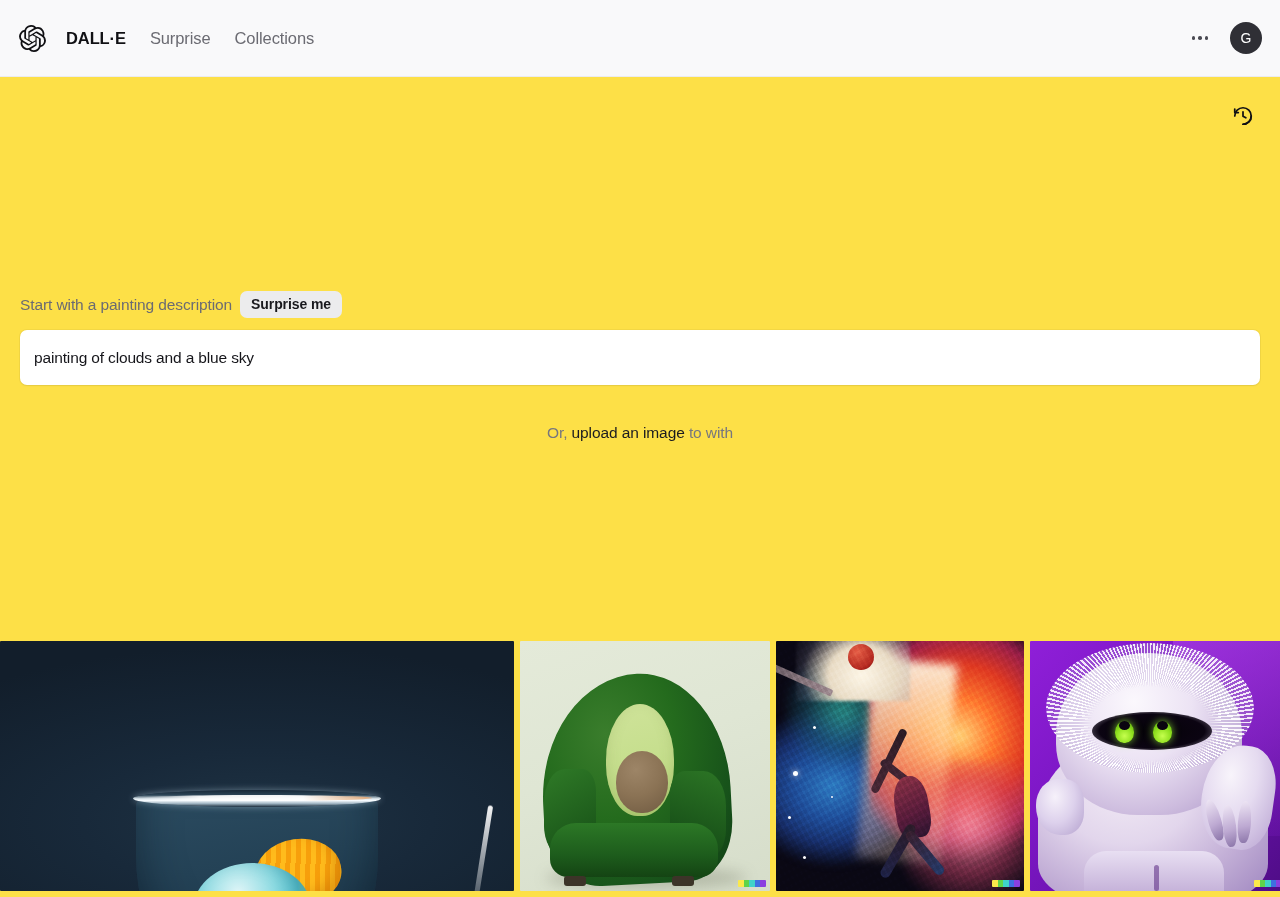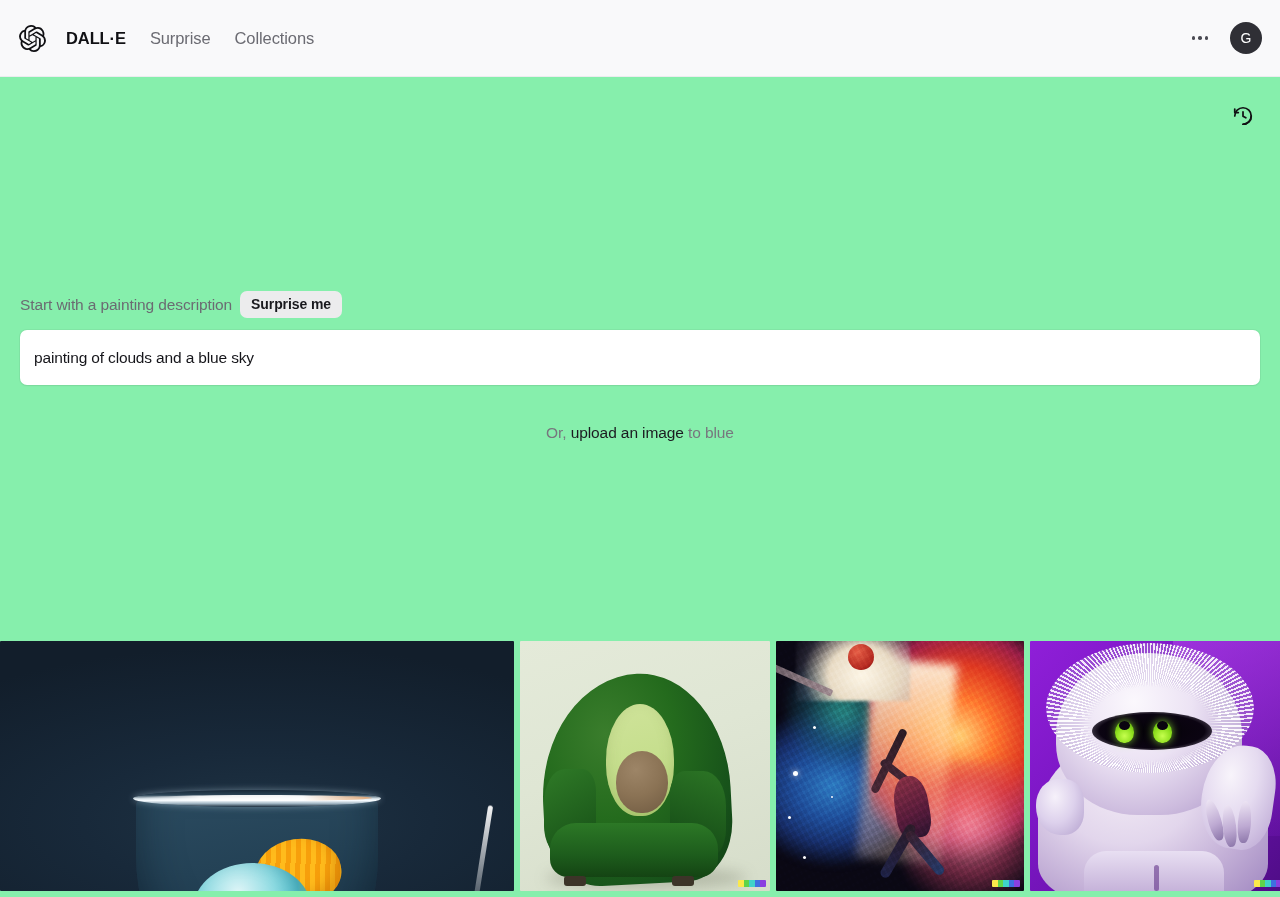--- a/index.html
+++ b/index.html
@@ -11,21 +11,21 @@
     overflow: hidden;
     background: #f9f9fa;
     font-family: "Liberation Sans", sans-serif;
     -webkit-font-smoothing: antialiased;
   }
 
   .app {
     position: relative;
     width: 1280px;
     height: 897px;
-    background: #86efac;
+    background: #fde047;
     overflow: hidden;
   }
 
   
   .header {
     position: absolute;
     top: 0; left: 0;
     width: 1280px;
     height: 77px;
     background: #f9f9fa;
@@ -607,21 +607,21 @@
     <button class="surprise-pill">Surprise me</button>
   </div>
 
   <div class="prompt-bar">
     <input class="prompt-input" type="text" value="painting of clouds and a blue sky" style="">
   </div>
 
   <div class="upload-line">
     <span>Or,</span>
     <span class="link">upload an image</span>
-    <span>to blue</span>
+    <span>to with</span>
   </div>
 
   <div class="gallery">
 
     <div class="gallery-row">
 
       <div class="tile wide">
         <div class="art-fishbowl">
           <div class="fb-bowl"></div>
           <div class="fb-fish-fin"></div>

